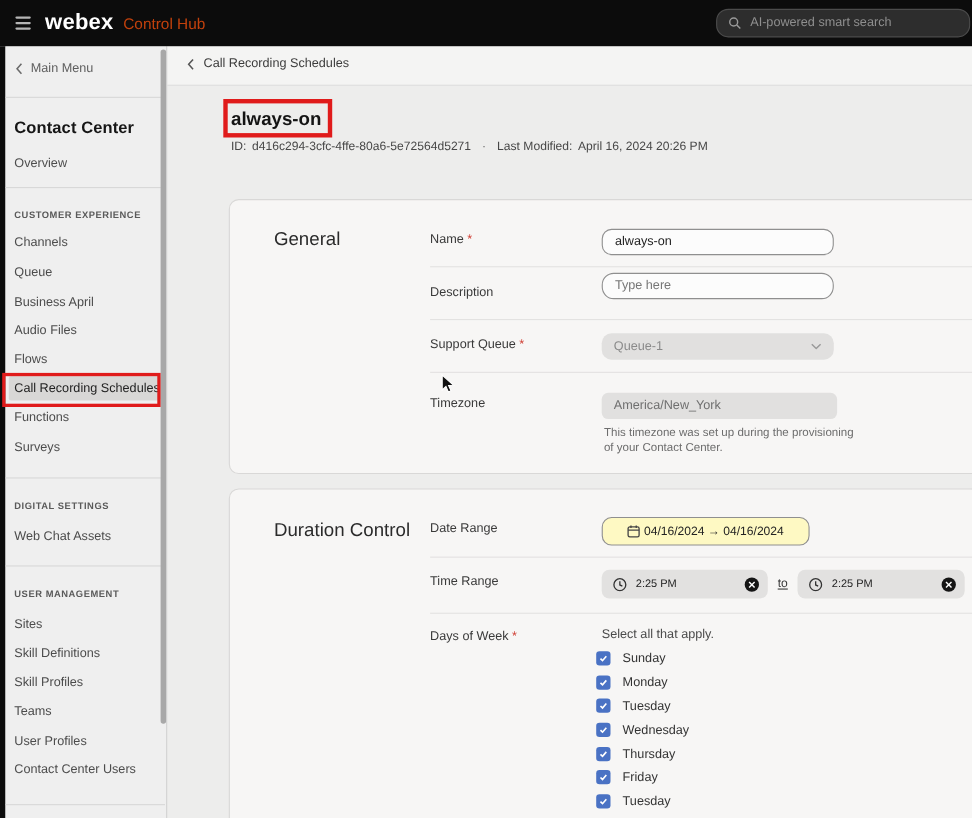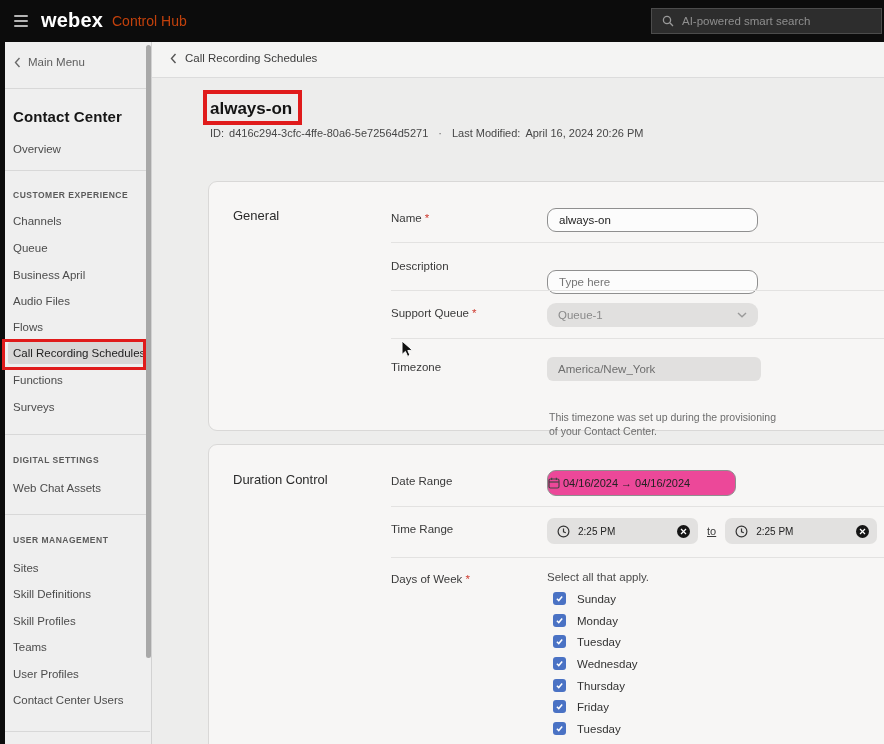--- a/index.html
+++ b/index.html
@@ -6,21 +6,21 @@
   html,body { background:#000; }
   body { font-family:"Liberation Sans","DejaVu Sans",sans-serif; }
   .screen { position:relative; width:884px; height:744px; overflow:hidden; background:#eeeeee; }
 
   
   .topbar { position:absolute; left:0; top:0; width:884px; height:42px; background:#0c0c0c; z-index:30; }
   .hamburger { position:absolute; left:14px; top:15px; width:14px; height:12px; display:flex; flex-direction:column; justify-content:space-between; cursor:pointer; }
   .hamburger span { display:block; height:2px; width:14px; background:#b5b5b5; border-radius:1px; }
   .brand { position:absolute; left:41px; top:9px; color:#ffffff; font-size:20px; font-weight:800; letter-spacing:.2px; }
   .product { position:absolute; left:112px; top:13px; color:#c2410c; font-size:14px; font-weight:400; }
-  .search { position:absolute; left:651px; top:8px; width:231px; height:26px; background:#2d2d2d; border:1px solid #4c4c4c; border-radius:0; display:flex; align-items:center; padding:0 10px; gap:8px; cursor:text; }
+  .search { position:absolute; left:651px; top:8px; width:231px; height:26px; background:#2d2d2d; border:1px solid #4c4c4c; border-radius:11px; display:flex; align-items:center; padding:0 10px; gap:8px; cursor:text; }
   .search svg { flex:0 0 auto; }
   .search .ph { color:#8f8f8f; font-size:11.5px; }
 
   
   .leftstrip { position:absolute; left:0; top:42px; width:5px; height:702px; background:#0c0c0c; }
 
   
   .sidebar { position:absolute; left:5px; top:42px; width:147px; height:702px; background:#efefef; border-right:1px solid #d2d2d2; z-index:10; }
   .sb-back { position:absolute; left:9px; display:flex; align-items:center; gap:7px; color:#5e5e5e; font-size:11.5px; cursor:pointer; }
   .sb-div { position:absolute; left:0; right:1px; height:1px; background:#d8d8d8; }
@@ -35,41 +35,41 @@
   .crumbbar { position:absolute; left:0; top:0; right:0; height:36px; background:#f4f4f3; border-bottom:1px solid #dcdcdc; }
   .crumb { position:absolute; left:18px; top:10px; display:flex; align-items:center; gap:8px; color:#3c3c3c; font-size:11.5px; cursor:pointer; }
   .page-title { position:absolute; left:58px; top:57px; font-size:17px; font-weight:700; color:#141414; }
   .idline { position:absolute; left:58px; top:85px; font-size:11px; color:#474747; display:flex; gap:5px; align-items:center; white-space:nowrap; }
   .idline .sep { margin:0 5px; color:#6a6a6a; }
 
   
   .card { position:absolute; left:56px; right:-8px; background:#f7f6f5; border:1px solid #d9d8d7; border-radius:9px; }
   .card-general { top:139px; height:250px; }
   .card-duration { top:402px; height:370px; }
-  .sec-title { position:absolute; left:24px; font-size:13px; color:#2b2b2b; }
+  .sec-title { position:absolute; left:40px; font-size:17px; color:#2b2b2b; }
   .flabel { position:absolute; left:182px; font-size:11.5px; color:#3a3a3a; white-space:nowrap; }
   .req { color:#cf3b30; margin-left:3px; }
   .row-div { position:absolute; left:182px; right:0; height:1px; background:#e3e2e1; }
 
   .tinput { position:absolute; left:338px; width:211px; height:24px; background:#fcfcfc; border:1px solid #8f8f8f; border-radius:9px; font-family:inherit; font-size:11.5px; color:#222; padding:0 11px; outline:none; }
   .tinput::placeholder { color:#767676; }
   .dselect { position:absolute; left:338px; width:211px; height:24px; background:#e1e0df; border:none; border-radius:9px; display:flex; align-items:center; padding:0 11px; color:#8a8a8a; font-size:11.5px; cursor:default; }
   .dselect .chev { position:absolute; right:11px; }
   .dinput { position:absolute; left:338px; width:214px; height:24px; background:#e1e0df; border-radius:6px; display:flex; align-items:center; padding:0 11px; color:#6f6f6f; font-size:11.5px; }
-  .help { position:absolute; left:340px; width:230px; font-size:10.5px; line-height:1.35; color:#6d6d6d;margin-top:24px; }
-
-  .datepill { position:absolute; left:338px; width:189px; height:26px; background:#ec4899; border:1px solid #8f8f8f; border-radius:9px; display:flex; align-items:center; justify-content:flex-start; gap:3px; font-size:11px; color:#222; cursor:pointer; }
+  .help { position:absolute; left:340px; width:230px; font-size:10.5px; line-height:1.35; color:#6d6d6d; }
+
+  .datepill { position:absolute; left:338px; width:189px; height:26px; background:#fef9c3; border:1px solid #8f8f8f; border-radius:9px; display:flex; align-items:center; justify-content:center; gap:3px; font-size:11px; color:#222; cursor:pointer; }
   .timerow { position:absolute; left:338px; display:flex; align-items:center; gap:9px; }
   .timepill { width:151px; height:26px; background:#e2e1e0; border-radius:7px; display:flex; align-items:center; padding:0 8px 0 10px; gap:8px; font-size:10px; color:#222; cursor:pointer; }
   .timepill .t { flex:1; }
   .clearbtn { width:13px; height:13px; border-radius:50%; background:#151515; display:flex; align-items:center; justify-content:center; cursor:pointer; flex:0 0 auto; }
   .tolabel { font-size:11px; color:#3a3a3a;text-decoration:underline; }
 
   .hint { position:absolute; left:338px; font-size:11.5px; color:#4a4a4a; }
-  .dayrow { position:absolute; left:344px; display:flex; align-items:center; gap:11px;text-align:right; }
+  .dayrow { position:absolute; left:333px; display:flex; align-items:center; gap:11px;text-align:right; }
   .cbx { width:13px; height:13px; border-radius:3px; background:#4a72c4; display:flex; align-items:center; justify-content:center; cursor:pointer; flex:0 0 auto; }
   .daylabel { font-size:11.5px; color:#333; }
 
   
   .anno { position:absolute; border:3px solid #e01b1b; z-index:40; pointer-events:none; }
   .anno.thick { border-width:4px; }
   .cursor { position:absolute; z-index:50; pointer-events:none; }
 </style>
 </head>
 <body>
@@ -154,21 +154,21 @@
     </div>
 
     <section class="card card-general">
       <div class="sec-title" style="top:26px">General</div>
 
       <div class="flabel" style="top:30px"><span>Name</span><span class="req">*</span></div>
       <input class="tinput" style="top: 26px;" type="text" value="always-on">
       <div class="row-div" style="top:60px"></div>
 
       <div class="flabel" style="top:78px">Description</div>
-      <input class="tinput" style="top: 88px;" type="text" placeholder="Type here">
+      <input class="tinput" style="top: 66px; border-radius: 11px;" type="text" placeholder="Type here">
       <div class="row-div" style="top:108px"></div>
 
       <div class="flabel" style="top:125px"><span>Support Queue</span><span class="req">*</span></div>
       <div class="dselect" style="top:121px">
         <span>Queue-1</span>
         <svg class="chev" width="10" height="6" viewBox="0 0 10 6">
             <polyline points="1,1 5,4.8 9,1" fill="none" stroke="#9a9a9a" stroke-width="1.4"></polyline>
           </svg>
       </div>
       <div class="row-div" style="top:156px"></div>

